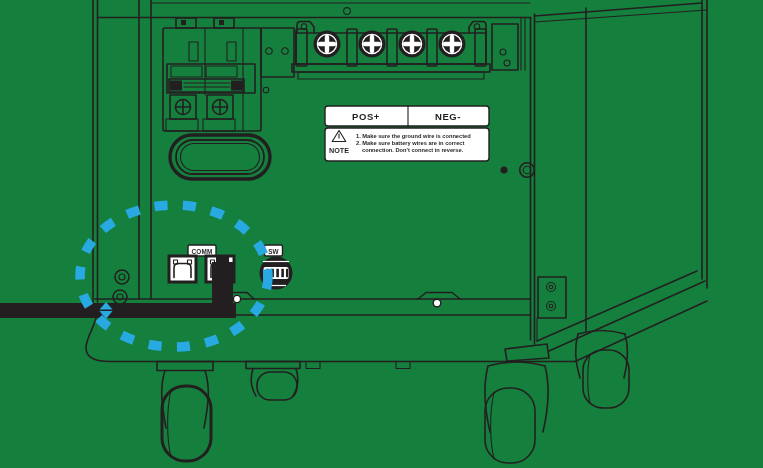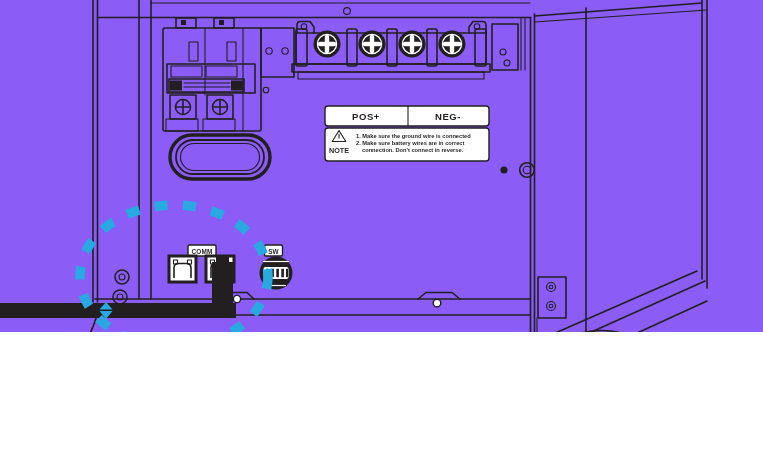--- a/index.html
+++ b/index.html
@@ -1,16 +1,16 @@
 <!DOCTYPE html>
 <html><head>
 <meta charset="utf-8">
 <style>
   html,body{margin:0;padding:0;background:#fff;}
-  #stage{position:relative;width:763px;height:332px;background:#8b5cf6;overflow:hidden;
+  #stage{position:relative;width:763px;height:468px;background:#15803d;overflow:hidden;
          font-family:"Liberation Sans", sans-serif;}
   svg{display:block}
   .ln{fill:none;stroke:#231F20;stroke-width:1.6;stroke-linejoin:round;stroke-linecap:round;}
   .thin{stroke-width:1.1;}
   .thick{stroke-width:3;}
   .blk{fill:#231F20;stroke:none;}
   .wht{fill:#ffffff;stroke:#231F20;stroke-width:1.4;}
   text{fill:#231F20;font-family:"Liberation Sans", sans-serif;}
   .lbl-big{font-size:9.5px;font-weight:bold;letter-spacing:.6px;}
   .lbl-note-title{font-size:7.2px;font-weight:bold;}

